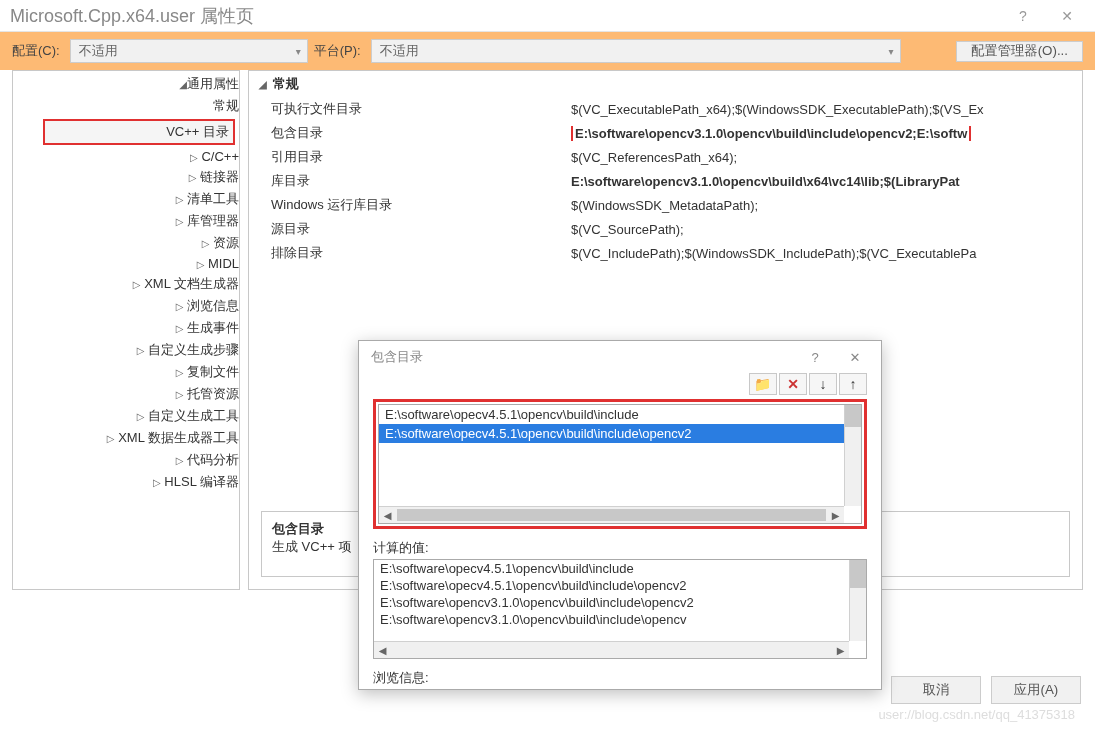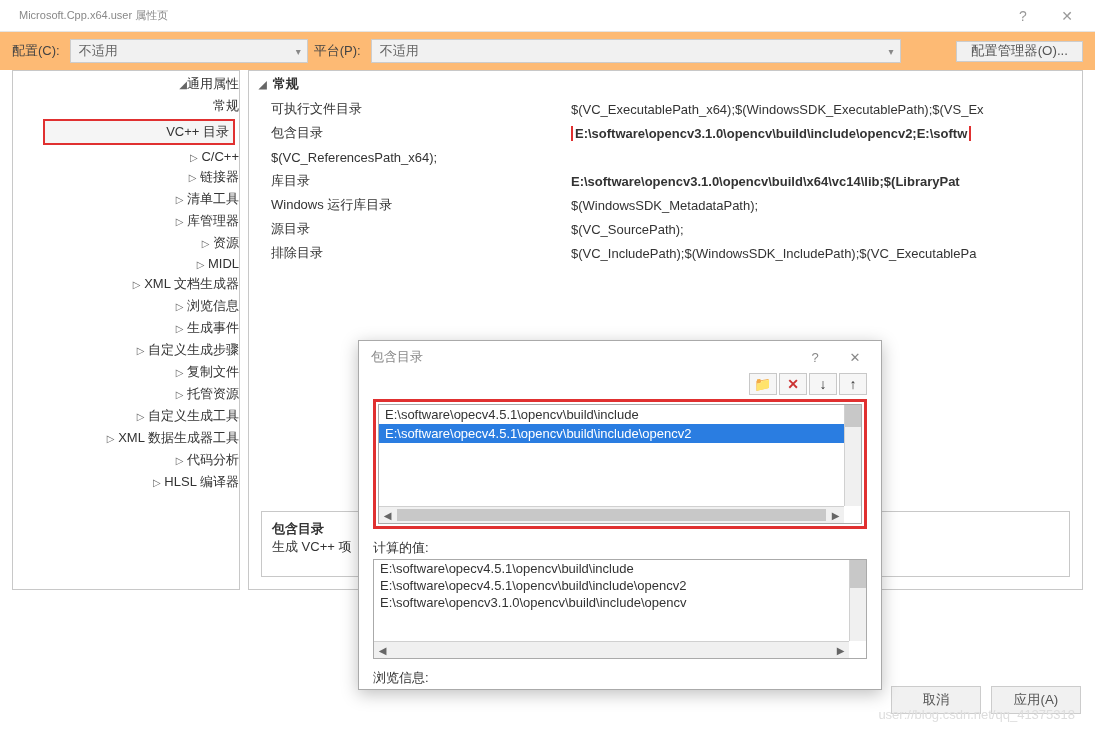--- a/index.html
+++ b/index.html
@@ -1,18 +1,18 @@
 <!DOCTYPE html>
 <html><head>
 <meta charset="utf-8">
 <style>
 * { box-sizing: border-box; margin: 0; padding: 0; }
 body { font-family: "Microsoft YaHei", "Segoe UI", sans-serif; font-size: 13px; background: #fff; color: #333; width: 1095px; height: 732px; overflow: hidden; position: relative; }
 .titlebar { height: 32px; display: flex; align-items: center; padding: 0 6px 0 10px; background: #fff; border-bottom: 1px solid #e5e5e5; color: #888; }
-.titlebar .title { flex: 1; font-size: 11px; margin-left: 9px; }
+.titlebar .title { flex: 1; font-size: 18px; }
 .titlebar .winbtn { width: 44px; height: 30px; display: flex; align-items: center; justify-content: center; color: #999; font-size: 14px; }
 .toolbar { height: 38px; display: flex; align-items: center; padding: 0 12px; gap: 6px; background: #fdba74; }
 .toolbar label { color: #444; font-size: 13px; margin-right: 4px; }
 .combo { background: #f1f1f1; border: 1px solid #ccc; height: 24px; display: flex; align-items: center; padding: 0 8px; color: #666; position: relative; }
 .combo .arrow { position: absolute; right: 6px; color: #888; font-size: 10px; }
 .combo.config { width: 238px; }
 .combo.platform { width: 530px; }
 .btn-configmgr { background: #f1f1f1; border: 1px solid #ccc; height: 21px; padding: 0 14px; color: #555; cursor: pointer; margin-left: auto; }
 .main { display: flex; padding: 0 12px; gap: 8px; height: 520px; }
 .tree-panel { width: 228px; border: 1px solid #c8c8c8; background: #fff; overflow: auto; }
@@ -28,21 +28,21 @@
 .content-header .exp { color: #666; font-size: 10px; margin-right: 6px; }
 .prop-grid { padding: 0 0 0 22px; }
 .prop-row { display: flex; height: 24px; align-items: center; font-size: 13px; }
 .prop-label { width: 300px; color: #333; }
 .prop-value { flex: 1; color: #333; white-space: nowrap; overflow: hidden; }
 .prop-value.bold { font-weight: bold; }
 .highlight-red { border: 2px solid #e03030; padding: 0 2px; }
 .desc-panel { position: absolute; left: 12px; right: 12px; bottom: 12px; border: 1px solid #c8c8c8; background: #fff; padding: 8px 10px; height: 66px; }
 .desc-panel .title { font-weight: bold; font-size: 13px; }
 .desc-panel .body { font-size: 13px; color: #333; }
-.footer-btns { position: absolute; right: 14px; bottom: 18px; display: flex; gap: 10px; }
+.footer-btns { position: absolute; right: 14px; bottom: 28px; display: flex; gap: 10px; }
 .footer-btns button { width: 90px; height: 28px; background: #f1f1f1; border: 1px solid #ccc; color: #555; }
 
 .popup { position: absolute; left: 358px; top: 340px; width: 524px; background: #fff; border: 1px solid #aaa; box-shadow: 0 4px 16px rgba(0,0,0,.25); z-index: 10; }
 .popup-title { height: 32px; display: flex; align-items: center; padding: 0 6px 0 12px; color: #888; font-size: 13px; }
 .popup-title .t { flex: 1; }
 .popup-title .winbtn { width: 40px; height: 28px; display:flex; align-items:center; justify-content:center; color:#888; }
 .popup-toolbar { display: flex; justify-content: flex-end; gap: 2px; padding: 0 14px 4px 14px; }
 .ticon { width: 28px; height: 22px; border: 1px solid #c8c8c8; background: #f6f6f6; display: flex; align-items: center; justify-content: center; font-size: 14px; }
 .popup-list-wrap { margin: 0 14px; border: 3px solid #e03030; padding: 2px; }
 .popup-list { border: 1px solid #aaa; background: #fff; height: 120px; position: relative; overflow: hidden; }
@@ -122,20 +122,21 @@
     <div class="prop-grid" id="prop-grid">
         <div class="prop-row">
           <div class="prop-label">可执行文件目录</div>
           <div class="prop-value">$(VC_ExecutablePath_x64);$(WindowsSDK_ExecutablePath);$(VS_Ex</div>
         </div>
         <div class="prop-row">
           <div class="prop-label">包含目录</div>
           <div class="prop-value bold"><span class="highlight-red">E:\software\opencv3.1.0\opencv\build\include\opencv2;E:\softw</span></div>
         </div>
         <div class="prop-row">
+          <div class="prop-label">引用目录</div>
           <div class="prop-value">$(VC_ReferencesPath_x64);</div>
         </div>
         <div class="prop-row">
           <div class="prop-label">库目录</div>
           <div class="prop-value bold">E:\software\opencv3.1.0\opencv\build\x64\vc14\lib;$(LibraryPat</div>
         </div>
         <div class="prop-row">
           <div class="prop-label">Windows 运行库目录</div>
           <div class="prop-value">$(WindowsSDK_MetadataPath);</div>
         </div>
@@ -186,20 +187,21 @@
         <div class="track"></div>
         <div class="rbtn">▶</div>
       </div>
     </div>
   </div>
   <div class="popup-section-label">计算的值:</div>
   <div class="popup-computed">
     <div id="computed-rows">
         <div class="row">E:\software\opecv4.5.1\opencv\build\include</div>
         <div class="row">E:\software\opecv4.5.1\opencv\build\include\opencv2</div>
+        <div class="row">E:\software\opencv3.1.0\opencv\build\include\opencv2</div>
         <div class="row">E:\software\opencv3.1.0\opencv\build\include\opencv</div>
       </div>
     <div class="vscroll">
         <div class="thumb"></div>
       </div>
     <div class="hscroll">
       <div class="lbtn">◀</div>
       <div class="track"></div>
       <div class="rbtn">▶</div>
     </div>

